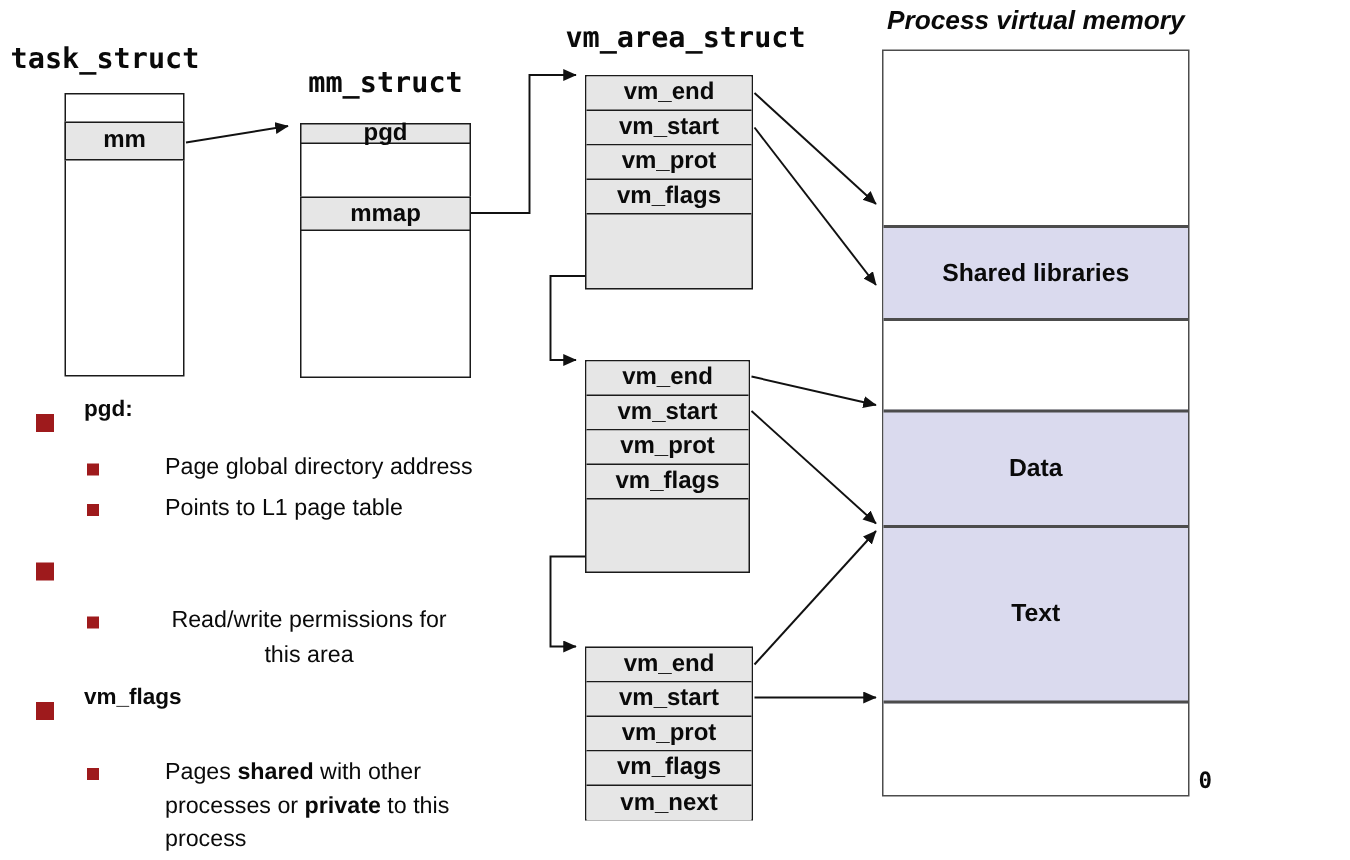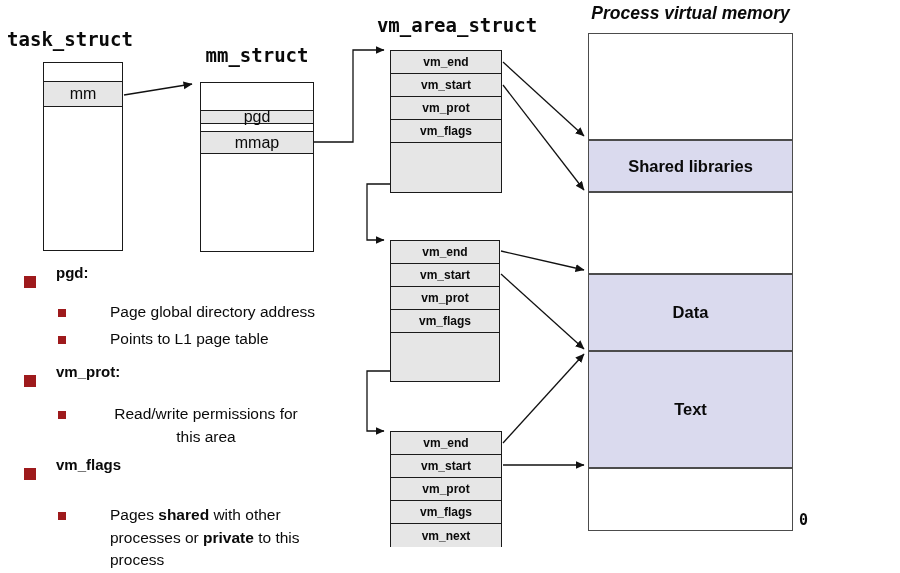--- a/index.html
+++ b/index.html
@@ -19,27 +19,27 @@
   .mono-title{
     font-family:"DejaVu Sans Mono","Liberation Mono",monospace;
     font-weight:bold;font-size:19px;text-align:center;white-space:nowrap;
   }
   
   .sbox{position:absolute;background:#ffffff;border:1.4px solid var(--line-dark);box-sizing:border-box;}
   .gbox{position:absolute;background:var(--struct-fill);border:1.4px solid var(--line-dark);box-sizing:border-box;}
   .field-row{
     box-sizing:border-box;height:23px;display:flex;align-items:center;justify-content:center;
     border-bottom:1.4px solid var(--line-dark);
-    font-weight:bold;font-size:12px;background:var(--struct-fill);
+    font-weight:bold;font-size:16px;background:var(--struct-fill);
   }
   .field-abs{
     position:absolute;left:-1px;right:-1px;box-sizing:border-box;
     display:flex;align-items:center;justify-content:center;
     background:var(--struct-fill);border:1.4px solid var(--line-dark);
-    font-weight:normal;font-size:16px;
+    font-weight:bold;font-size:16px;
   }
   
   .mem-box{position:absolute;background:#ffffff;border:1.4px solid var(--mem-border);box-sizing:border-box;}
   .mem-region{
     position:absolute;left:0;right:0;background:var(--region-fill);box-sizing:border-box;
     display:flex;align-items:center;justify-content:center;
     font-weight:bold;font-size:16.5px;
     border-top:2px solid var(--mem-border);border-bottom:2px solid var(--mem-border);
   }
   .mem-title{position:absolute;font-weight:bold;font-size:17.5px;text-align:center;white-space:nowrap;font-style:italic;}
@@ -77,21 +77,21 @@
     <line x1="503" y1="465" x2="584" y2="465" marker-end="url(#arr)"></line>
   </svg>
 
   <div class="abs mono-title" style="left:2px;top:28px;width:136px;">task_struct</div>
   <div class="sbox" style="left:43px;top:62px;width:80px;height:189px;">
     <div class="field-abs" style="top:18px;height:26px;">mm</div>
   </div>
 
   <div class="abs mono-title" style="left:198px;top:44px;width:118px;">mm_struct</div>
   <div class="sbox" style="left:200px;top:82px;width:114px;height:170px;">
-    <div class="field-abs" style="top:-1px;height:14px;margin-top:28px;">pgd</div>
+    <div class="field-abs" style="top:-1px;height:14px;">pgd</div>
     <div class="field-abs" style="top:48px;height:23px;">mmap</div>
   </div>
 
   <div class="abs mono-title" style="left:368px;top:14px;width:178px;">vm_area_struct</div>
 
   <div class="gbox" style="left:390px;top:50px;width:112px;height:143px;">
     <div class="field-row">vm_end</div>
     <div class="field-row">vm_start</div>
     <div class="field-row">vm_prot</div>
     <div class="field-row">vm_flags</div>
@@ -107,36 +107,35 @@
   <div class="gbox" style="left:390px;top:431px;width:112px;height:116px;">
     <div class="field-row">vm_end</div>
     <div class="field-row">vm_start</div>
     <div class="field-row">vm_prot</div>
     <div class="field-row">vm_flags</div>
     <div class="field-row" style="border-bottom:none;">vm_next</div>
   </div>
 
   <div class="mem-title" style="left:583px;top:3px;width:215px;">Process virtual memory</div>
   <div class="mem-box" style="left:588px;top:33px;width:205px;height:498px;">
-    <div class="mem-region" style="top:105px;height:54px;">Shared libraries</div>
+    <div class="mem-region" style="top:116px;height:64px;">Shared libraries</div>
     <div class="mem-region" style="top:239px;height:79px;">Data</div>
     <div class="mem-region" style="top:318px;height:117px;border-top:none;">Text</div>
   </div>
   <div class="zero-label" style="left:799px;top:511px;">0</div>
 
 
   <div class="l1-square" style="left:24px;top:276px;"></div>
   <div class="l1-heading" style="left:56px;top:264px;">pgd:</div>
   <div class="l2-square" style="left:58px;top:309px;"></div>
   <div class="l2-text" style="left:78px;top:301px;width:240px;"><span>Page global directory address</span></div>
   <div class="l2-square" style="left:58px;top:336px;"></div>
   <div class="l2-text" style="left:78px;top:328px;width:240px;"><span>Points to L1 page table</span></div>
 
   <div class="l1-square" style="left:24px;top:375px;"></div>
-  <div class="l1-heading" style="left:56px;top:363px;">vm_prot:</div>
   <div class="l2-square" style="left:58px;top:411px;"></div>
   <div class="l2-text" style="left:78px;top:403px;width:192px;text-align:center;"><span>Read/write permissions for this area</span></div>
 
   <div class="l1-square" style="left:24px;top:468px;"></div>
   <div class="l1-heading" style="left:56px;top:456px;">vm_flags</div>
   <div class="l2-square" style="left:58px;top:512px;"></div>
   <div class="l2-text" style="left:78px;top:504px;width:202px;"><span>Pages </span><span style="font-weight: bold;">shared</span><span> with other processes or </span><span style="font-weight: bold;">private</span><span> to this process</span></div>
 
 </div>
 

